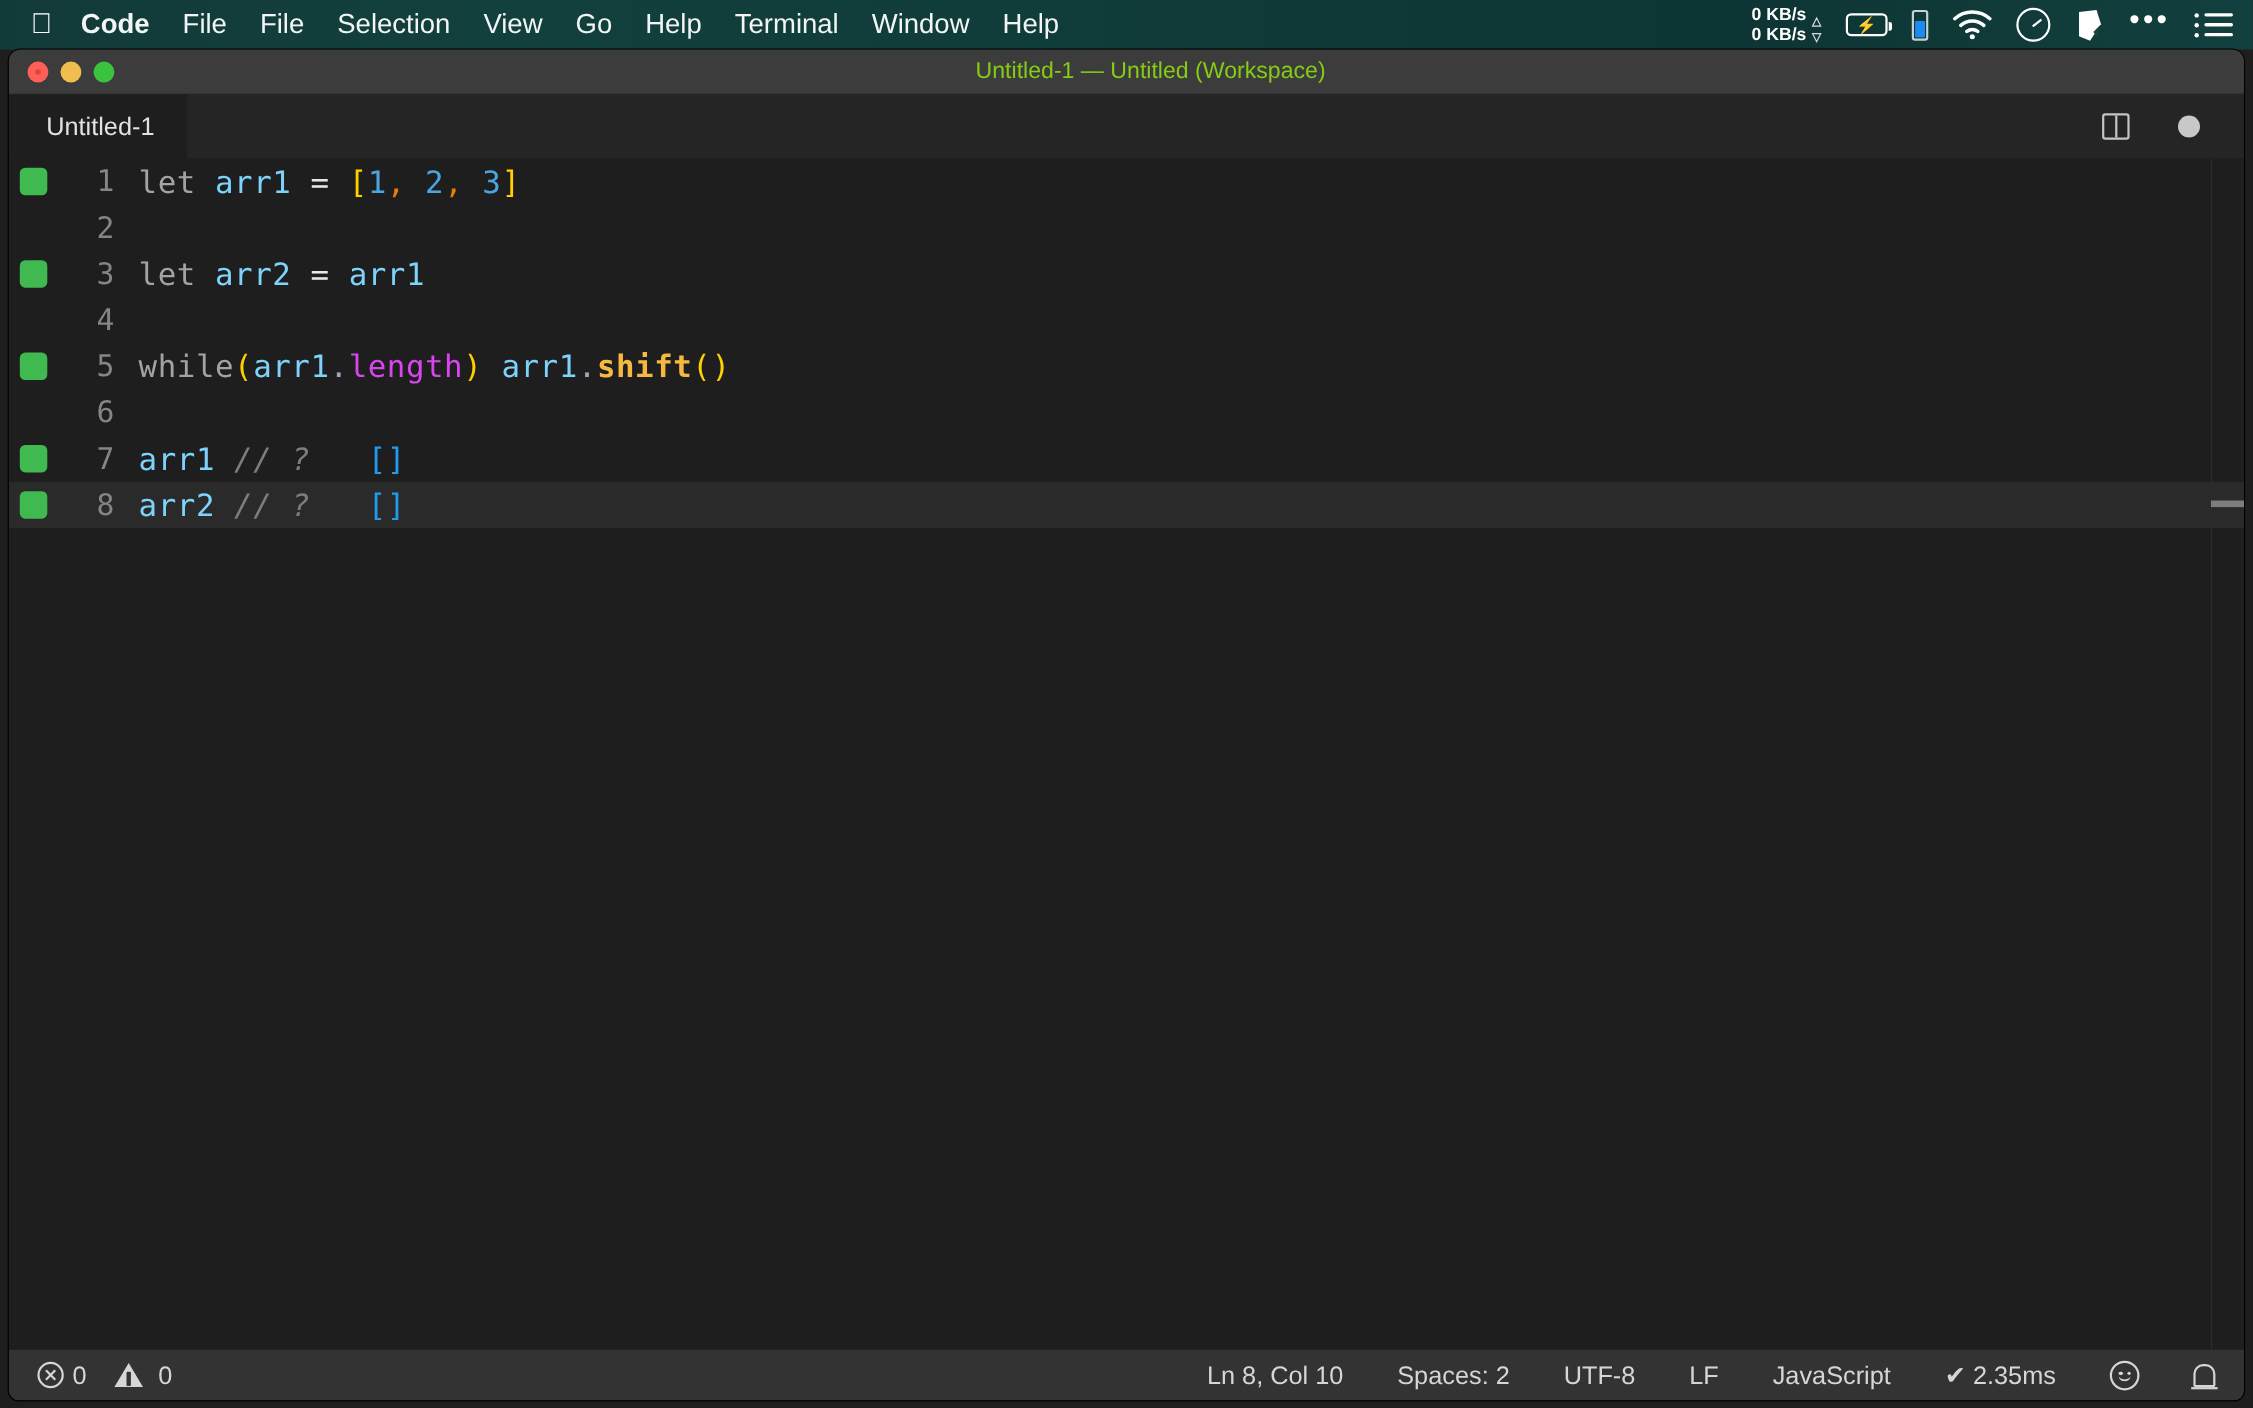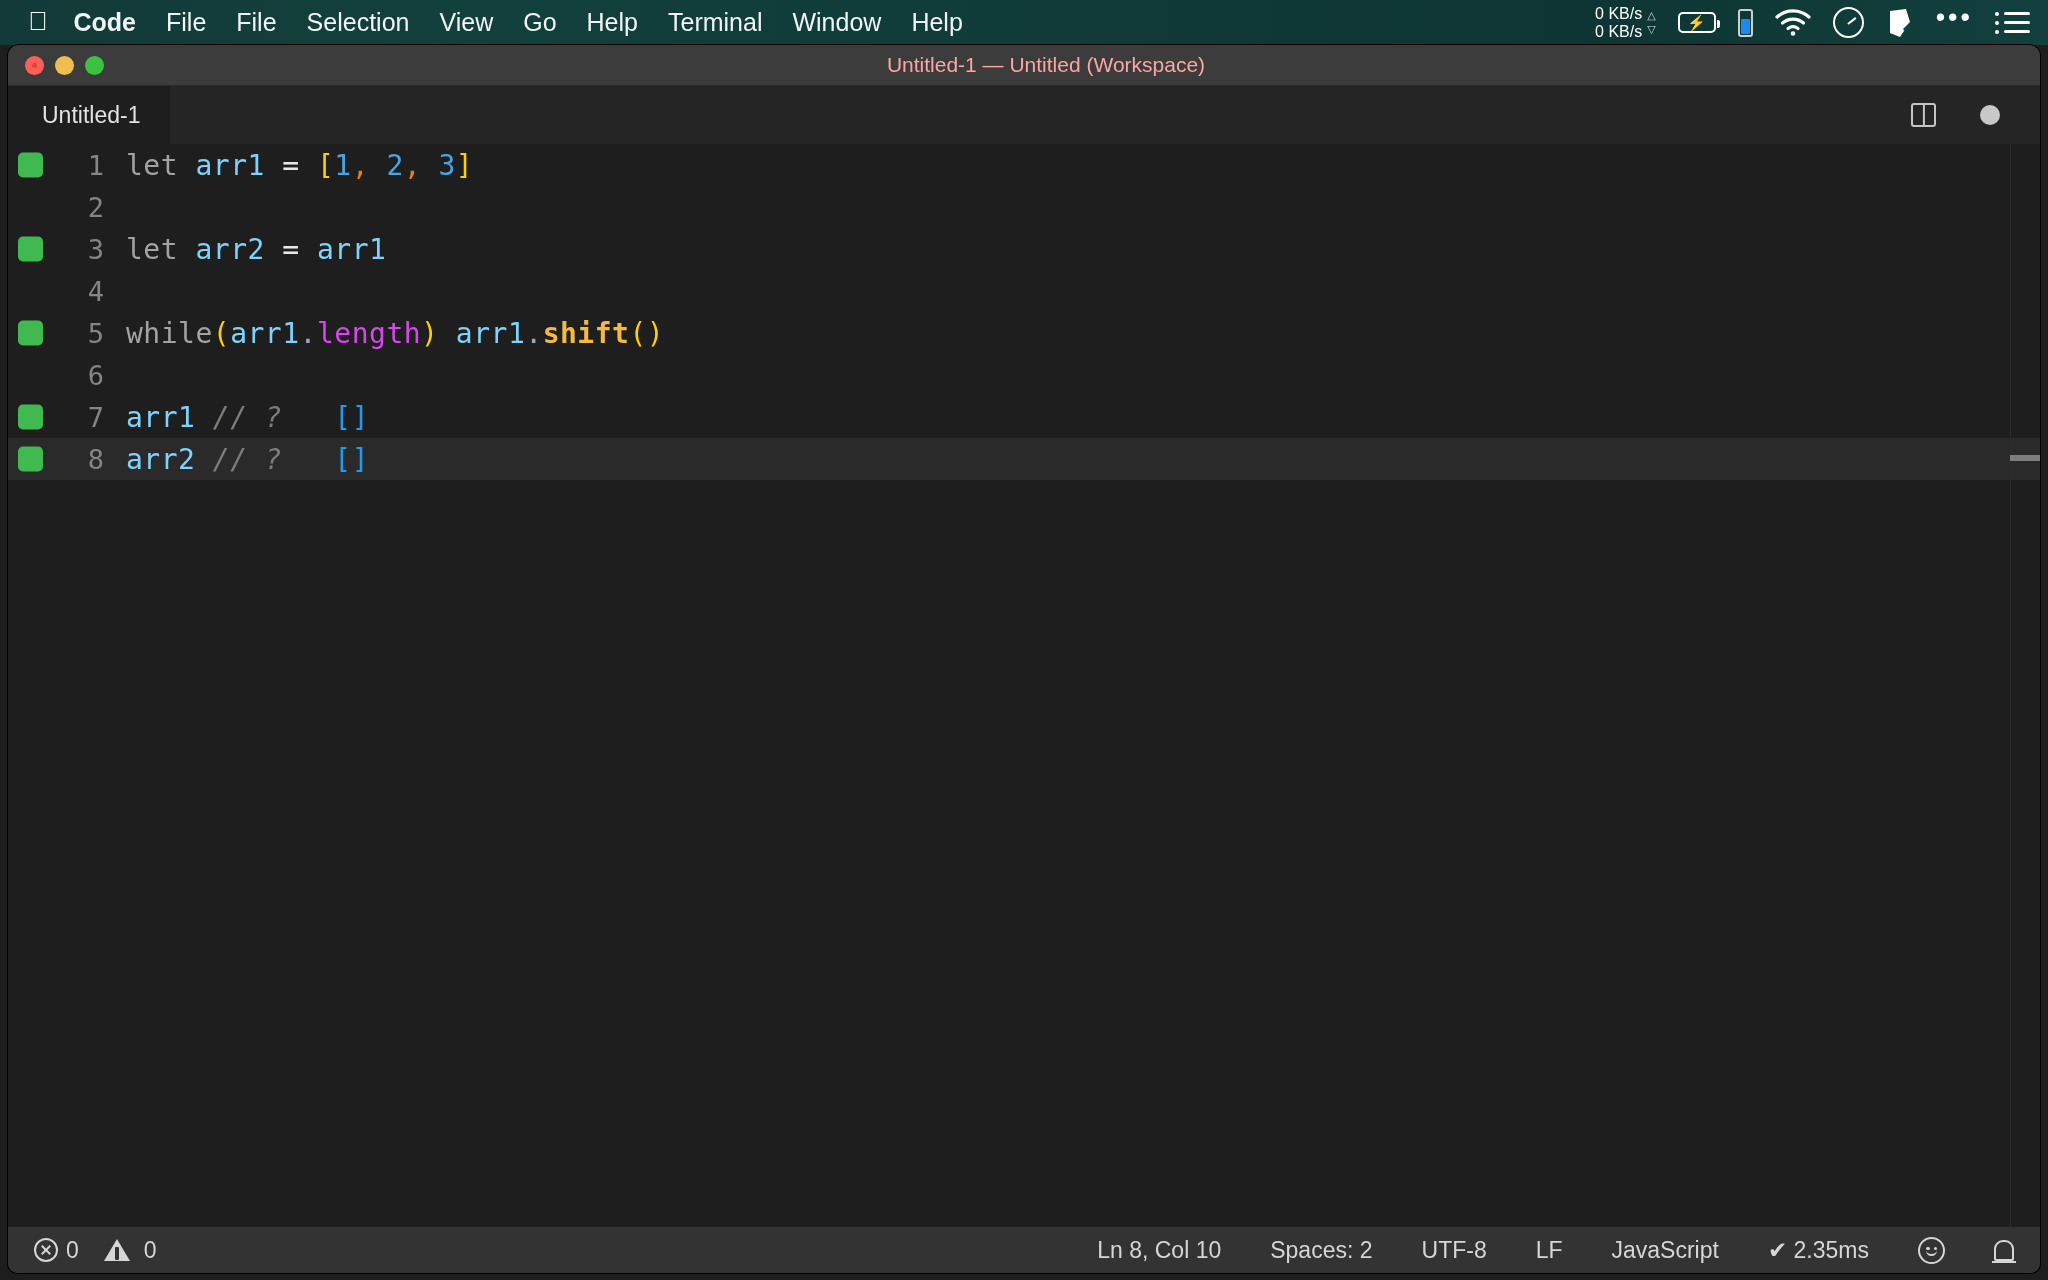--- a/index.html
+++ b/index.html
@@ -22,21 +22,21 @@
     font-size:26px; line-height:1; position:relative; top:-2px;
     color:#fff;
   }
   #menubar .mi{
     font-size:25px; margin-right:30px; white-space:nowrap; color:#f2f5f5;
   }
   #menubar .mi.bold{ font-weight:bold; }
   #menubar .spacer{ flex:1; }
   #menubar .rightzone{ display:flex; align-items:center; margin-right:18px; gap:22px; }
 
-  .netspeed{ display:flex; align-items:center; gap:5px; }
+  .netspeed{ display:flex; align-items:flex-end; gap:5px;font-weight:bold; }
   .netspeed .nums{ display:flex; flex-direction:column; font-size:16px; line-height:1.12; text-align:right; }
   .netspeed .tris{ display:flex; flex-direction:column; gap:2px; font-size:11px; line-height:1.05; color:#cfdcdb;}
 
   .icn{ display:inline-flex; align-items:center; justify-content:center; }
 
   
   .batt{ width:38px; height:21px; border:2.5px solid #fff; border-radius:5px; position:relative; }
   .batt:after{ content:""; position:absolute; right:-6px; top:6px; width:3px; height:8px; background:#fff; border-radius:0 2px 2px 0;}
   .batt .bolt{ position:absolute; left:50%; top:50%; transform:translate(-50%,-50%); font-size:15px; color:#fff; }
 
@@ -66,21 +66,21 @@
     border-bottom:1px solid #2a2a2a;
   }
   .traffic{ display:flex; gap:11px; margin-left:17px; }
   .traffic i{ width:19px;height:19px;border-radius:50%; display:block;}
   .traffic .r{ background:#ff5f57; position:relative;}
   .traffic .r:after{content:"";position:absolute;left:7px;top:7px;width:5px;height:5px;border-radius:50%;background:#e0443e;}
   .traffic .y{ background:#f0be4f;}
   .traffic .g{ background:#3bc33f;}
   #wintitle{
     position:absolute; left:0; right:0; text-align:center;
-    font-size:21px; color:#fca5a5; pointer-events:none;padding-left:44px;
+    font-size:21px; color:#84cc16; pointer-events:none;padding-left:44px;
   }
 
   
   #tabbar{
     height:58px; background:#252526; display:flex; align-items:center;
     position:relative;
   }
   #tab1{
     height:58px; display:flex; align-items:center; padding:0 30px 0 34px;
     background:#1e1e1e; color:#e2e2e2; font-size:23px;

